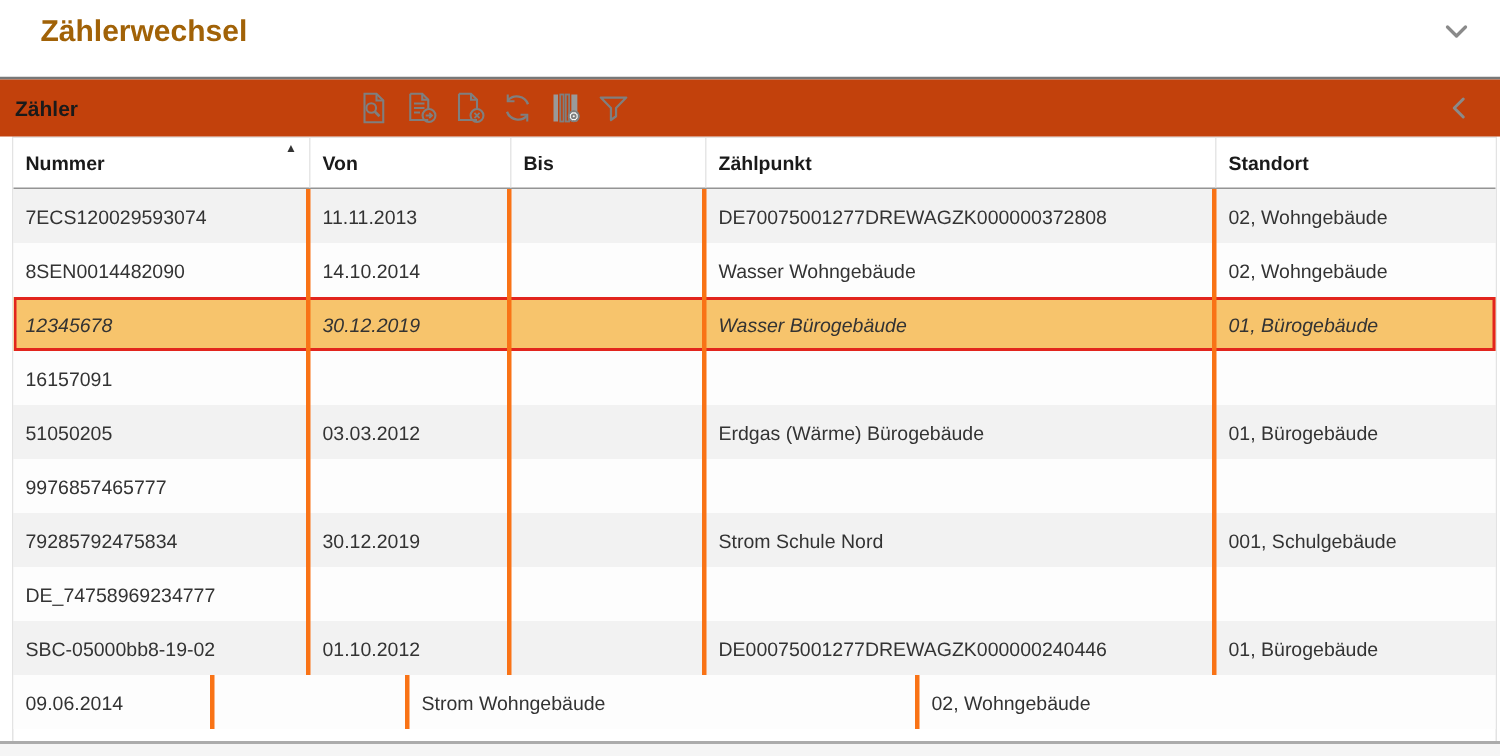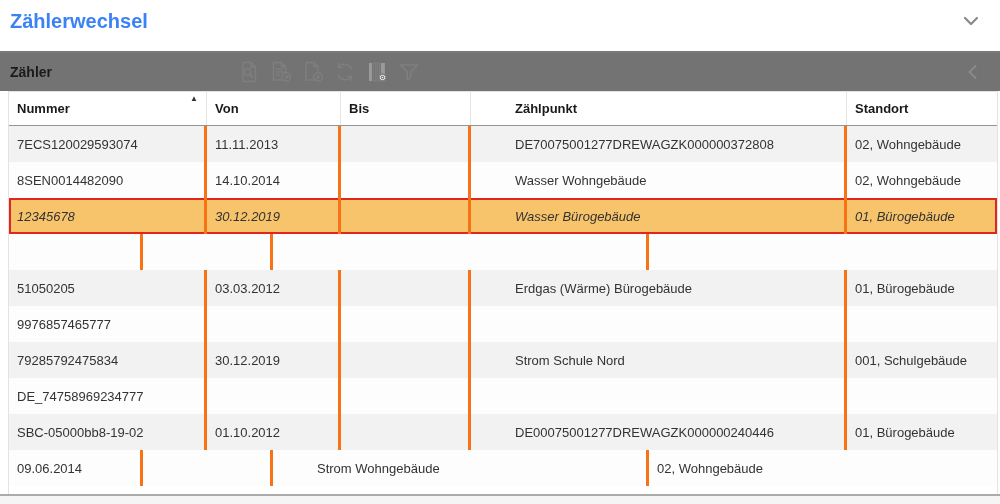--- a/index.html
+++ b/index.html
@@ -1,27 +1,27 @@
 <!DOCTYPE html>
 <html><head>
 <meta charset="utf-8">
 <style>
   * { margin:0; padding:0; box-sizing:border-box; }
   html,body { width:1000px; height:504px; background:#fff; overflow:hidden;
     font-family:"Liberation Sans", sans-serif; }
 
   
   .app-header { position:relative; height:51px; background:#fff; }
-  .app-title { position:absolute; left:10px; top:10px; font-size:20px; font-weight:bold; color:#3b82f6; }
+  .app-title { position:absolute; left:27px; top:10px; font-size:20px; font-weight:bold; color:#a16207; }
   .header-collapse { position:absolute; right:18px; top:10px; width:22px; height:22px;
     background:none; border:none; cursor:pointer; padding:0; }
   .app-divider { height:2px; background:#787878; }
 
   
-  .panel-toolbar { position:relative; height:38px; background:#737373; }
+  .panel-toolbar { position:relative; height:38px; background:#c2410c; }
   .panel-title { position:absolute; left:10px; top:50%; transform:translateY(-50%);
     font-size:14px; font-weight:bold; color:#1a1a1a; }
   .toolbar-icons { position:absolute; left:237px; top:50%; transform:translateY(-50%);
     display:flex; gap:8px; }
   .icon-btn { width:24px; height:24px; background:none; border:none; padding:0; cursor:pointer; }
   .icon-btn svg { display:block; }
   .panel-collapse { position:absolute; right:16px; top:50%; transform:translateY(-50%);
     width:22px; height:22px; background:none; border:none; cursor:pointer; padding:0; }
 
   
@@ -31,21 +31,21 @@
     font-size:13px; font-weight:bold; color:#1a1a1a; border-right:1px solid #e6e6e6;
     white-space:nowrap; overflow:hidden; cursor:pointer; }
   .sort-indicator { position:absolute; right:8px; top:2px; font-size:8px; color:#333; line-height:10px; }
   .trow { display:flex; height:36px; background:#fdfdfd; cursor:pointer; }
   .trow:nth-child(odd) { background:#f2f2f2; }
   .tcell { display:flex; align-items:center; padding:0 8px; font-size:13px; color:#333;
     border-right:3px solid #f97316; white-space:nowrap; overflow:hidden; }
   .col-nummer { width:198px; }
   .col-von { width:134px;align-items:center; }
   .col-bis { width:130px; }
-  .col-zaehlpunkt { width:340px;margin-left:36px; }
+  .col-zaehlpunkt { width:340px; }
   .col-standort { flex:1; border-right:none; }
   .trow.highlighted { background:#f7c46c !important; box-shadow: inset 0 0 0 2px #e2251d; font-style: italic; }
 
   
   .table-bottom-gap { height:8px; margin-left:8px; width:990px; background:#fff;
     border-left:1px solid #e3e3e3; border-right:1px solid #e3e3e3; }
   .page-footer { height:11px; background:#f5f5f5; border-top:2px solid #ababab; }
 </style>
 </head>
 <body>
@@ -173,20 +173,21 @@
         <div class="tcell col-standort">02, Wohngebäude</div>
       </div>
       <div class="trow highlighted">
         <div class="tcell col-nummer">12345678</div>
         <div class="tcell col-von">30.12.2019</div>
         <div class="tcell col-bis"></div>
         <div class="tcell col-zaehlpunkt">Wasser Bürogebäude</div>
         <div class="tcell col-standort">01, Bürogebäude</div>
       </div>
       <div class="trow">
+        <div class="tcell col-nummer">16157091</div>
         <div class="tcell col-von"></div>
         <div class="tcell col-bis"></div>
         <div class="tcell col-zaehlpunkt"></div>
         <div class="tcell col-standort"></div>
       </div>
       <div class="trow">
         <div class="tcell col-nummer">51050205</div>
         <div class="tcell col-von">03.03.2012</div>
         <div class="tcell col-bis"></div>
         <div class="tcell col-zaehlpunkt">Erdgas (Wärme) Bürogebäude</div>

